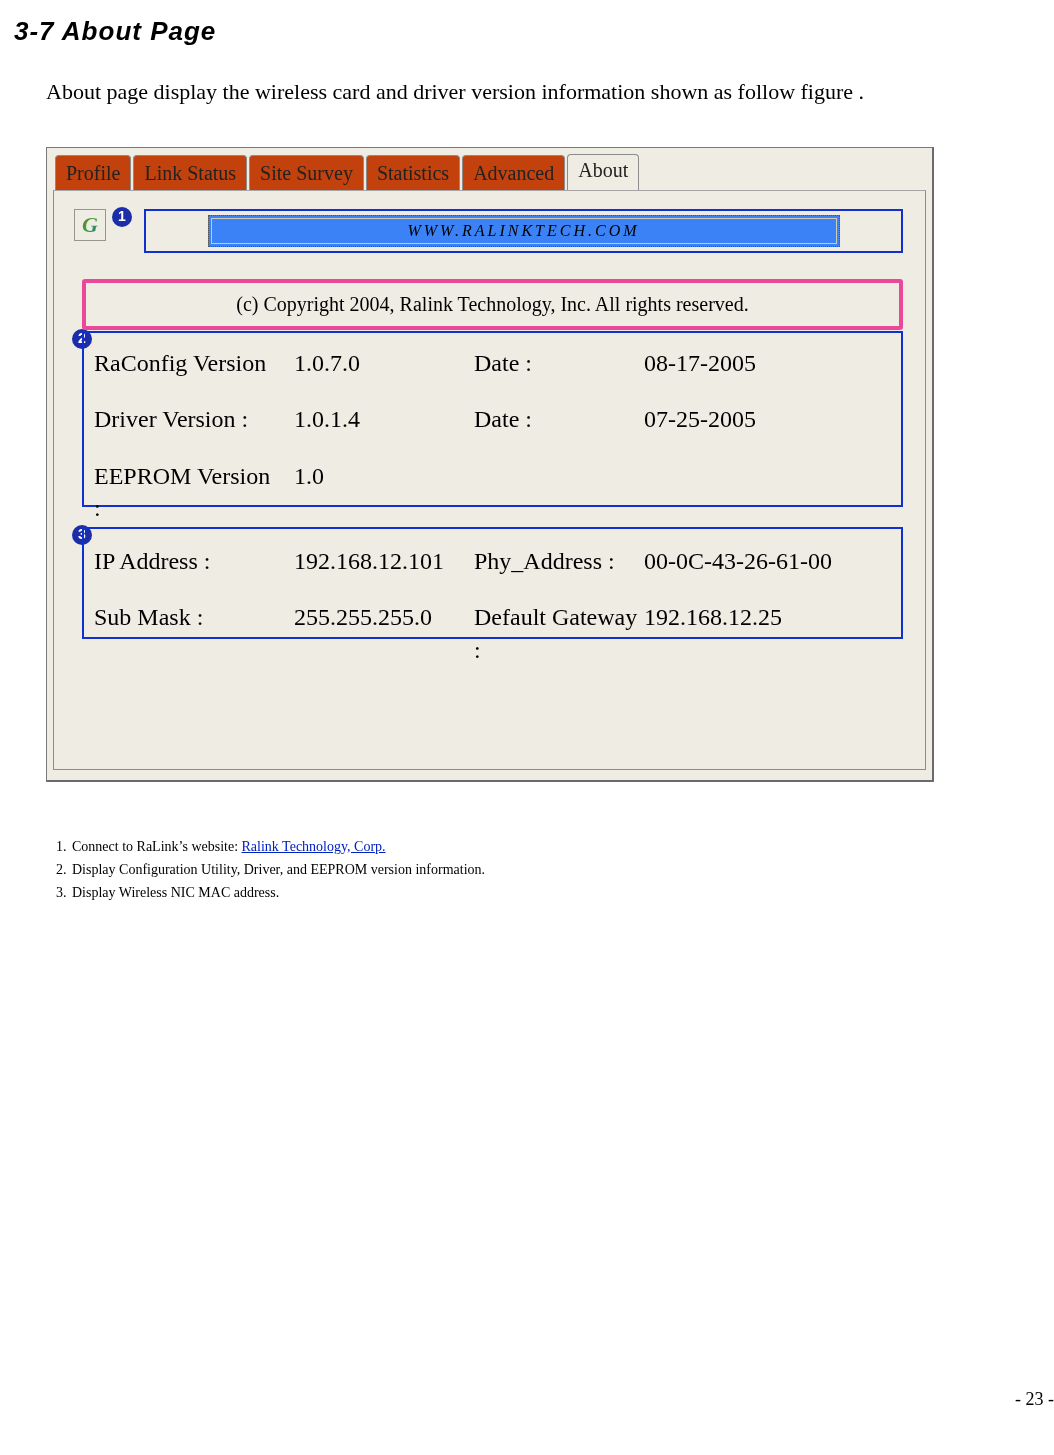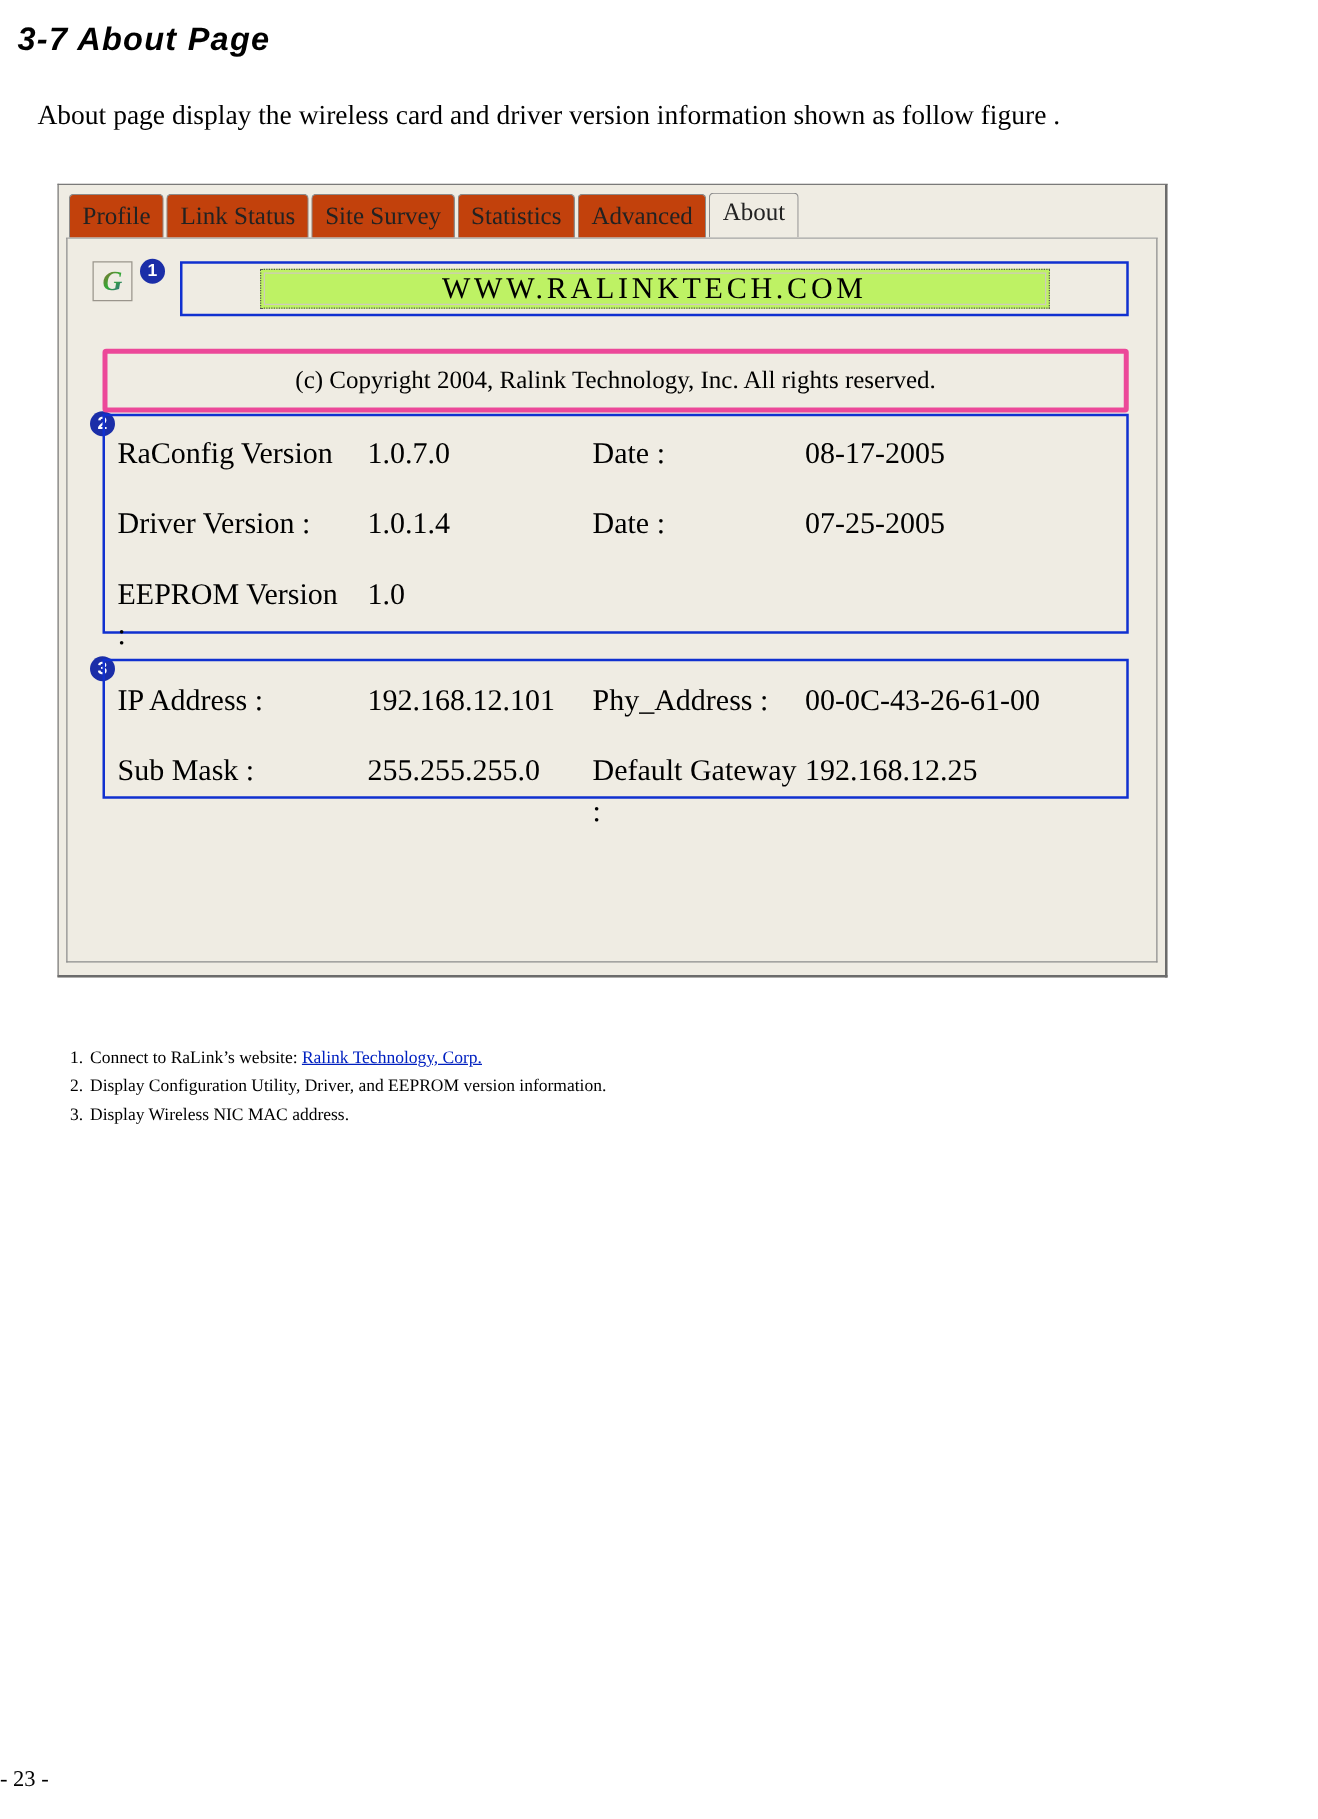--- a/index.html
+++ b/index.html
@@ -14,21 +14,21 @@
   }
   .page{padding:0 50px 0 0;}
   .heading{
     font-family:Arial,Helvetica,sans-serif;
     font-weight:bold;
     font-style:italic;
     font-size:26px;
     letter-spacing:1px;
     margin:14px 0 28px 14px;
   }
-  .intro{margin:0 0 40px 30px;}
+  .intro{margin:0 0 40px 46px;}
   
   .win{
     margin-left:46px;
     width:885px;
     border:1px solid #7a7a7a;
     border-right:2px solid #6b6b6b;
     border-bottom:2px solid #6b6b6b;
     background:#efece3;
     font-family:"Times New Roman",serif;
   }
@@ -87,24 +87,25 @@
   .linkbox{
     position:absolute;left:90px;top:18px;right:22px;height:44px;
     border:2px solid #1030d0;
     box-sizing:border-box;
   }
   .linkbtn{
     position:absolute;left:50%;top:50%;transform:translate(-50%,-50%);
     min-width:630px;height:30px;
     border:1px dotted #555;
     display:flex;align-items:center;justify-content:center;
-    font-size:24px;letter-spacing:3px;
-    background:#bef264;
+    font-size:16px;letter-spacing:3px;
+    background:#3b82f6;
     outline:1px solid #cfcabc;
     outline-offset:-4px;
+    font-style:italic;
   }
   .copytext{
     position:absolute;left:28px;top:88px;right:22px;
     border:4px solid #ec4899;
     border-radius:3px;
     padding:8px 12px;
     text-align:center;font-size:20px;
   }
   .infobox{
     position:absolute;left:28px;right:22px;
@@ -119,22 +120,22 @@
   .c1{width:180px;}
   .c2{width:180px;margin-left:20px;}
   .c3{width:170px;}
   .c4{flex:1;}
   
   .olwrap{margin:54px 0 0 10px;}
   ol.list{margin:16px;padding:0 0 0 44px;font-size:14px;}
   ol.list li{padding:2px 0 2px 2px;}
   a.inline{color:#0020c0;text-decoration:underline;}
   .footer{
-    position:absolute;left:0;right:0;bottom:20px;
-    text-align:left;font-size:18px;
+    position:absolute;left:0;right:0;bottom:44px;
+    text-align:right;font-size:18px;
   }
 </style>
 </head>
 <body>
 
 <div class="page">
 
   <div class="heading">3-7   About Page</div>
 
   <div class="intro">About page display the wireless card and driver version information shown as follow figure .</div>

